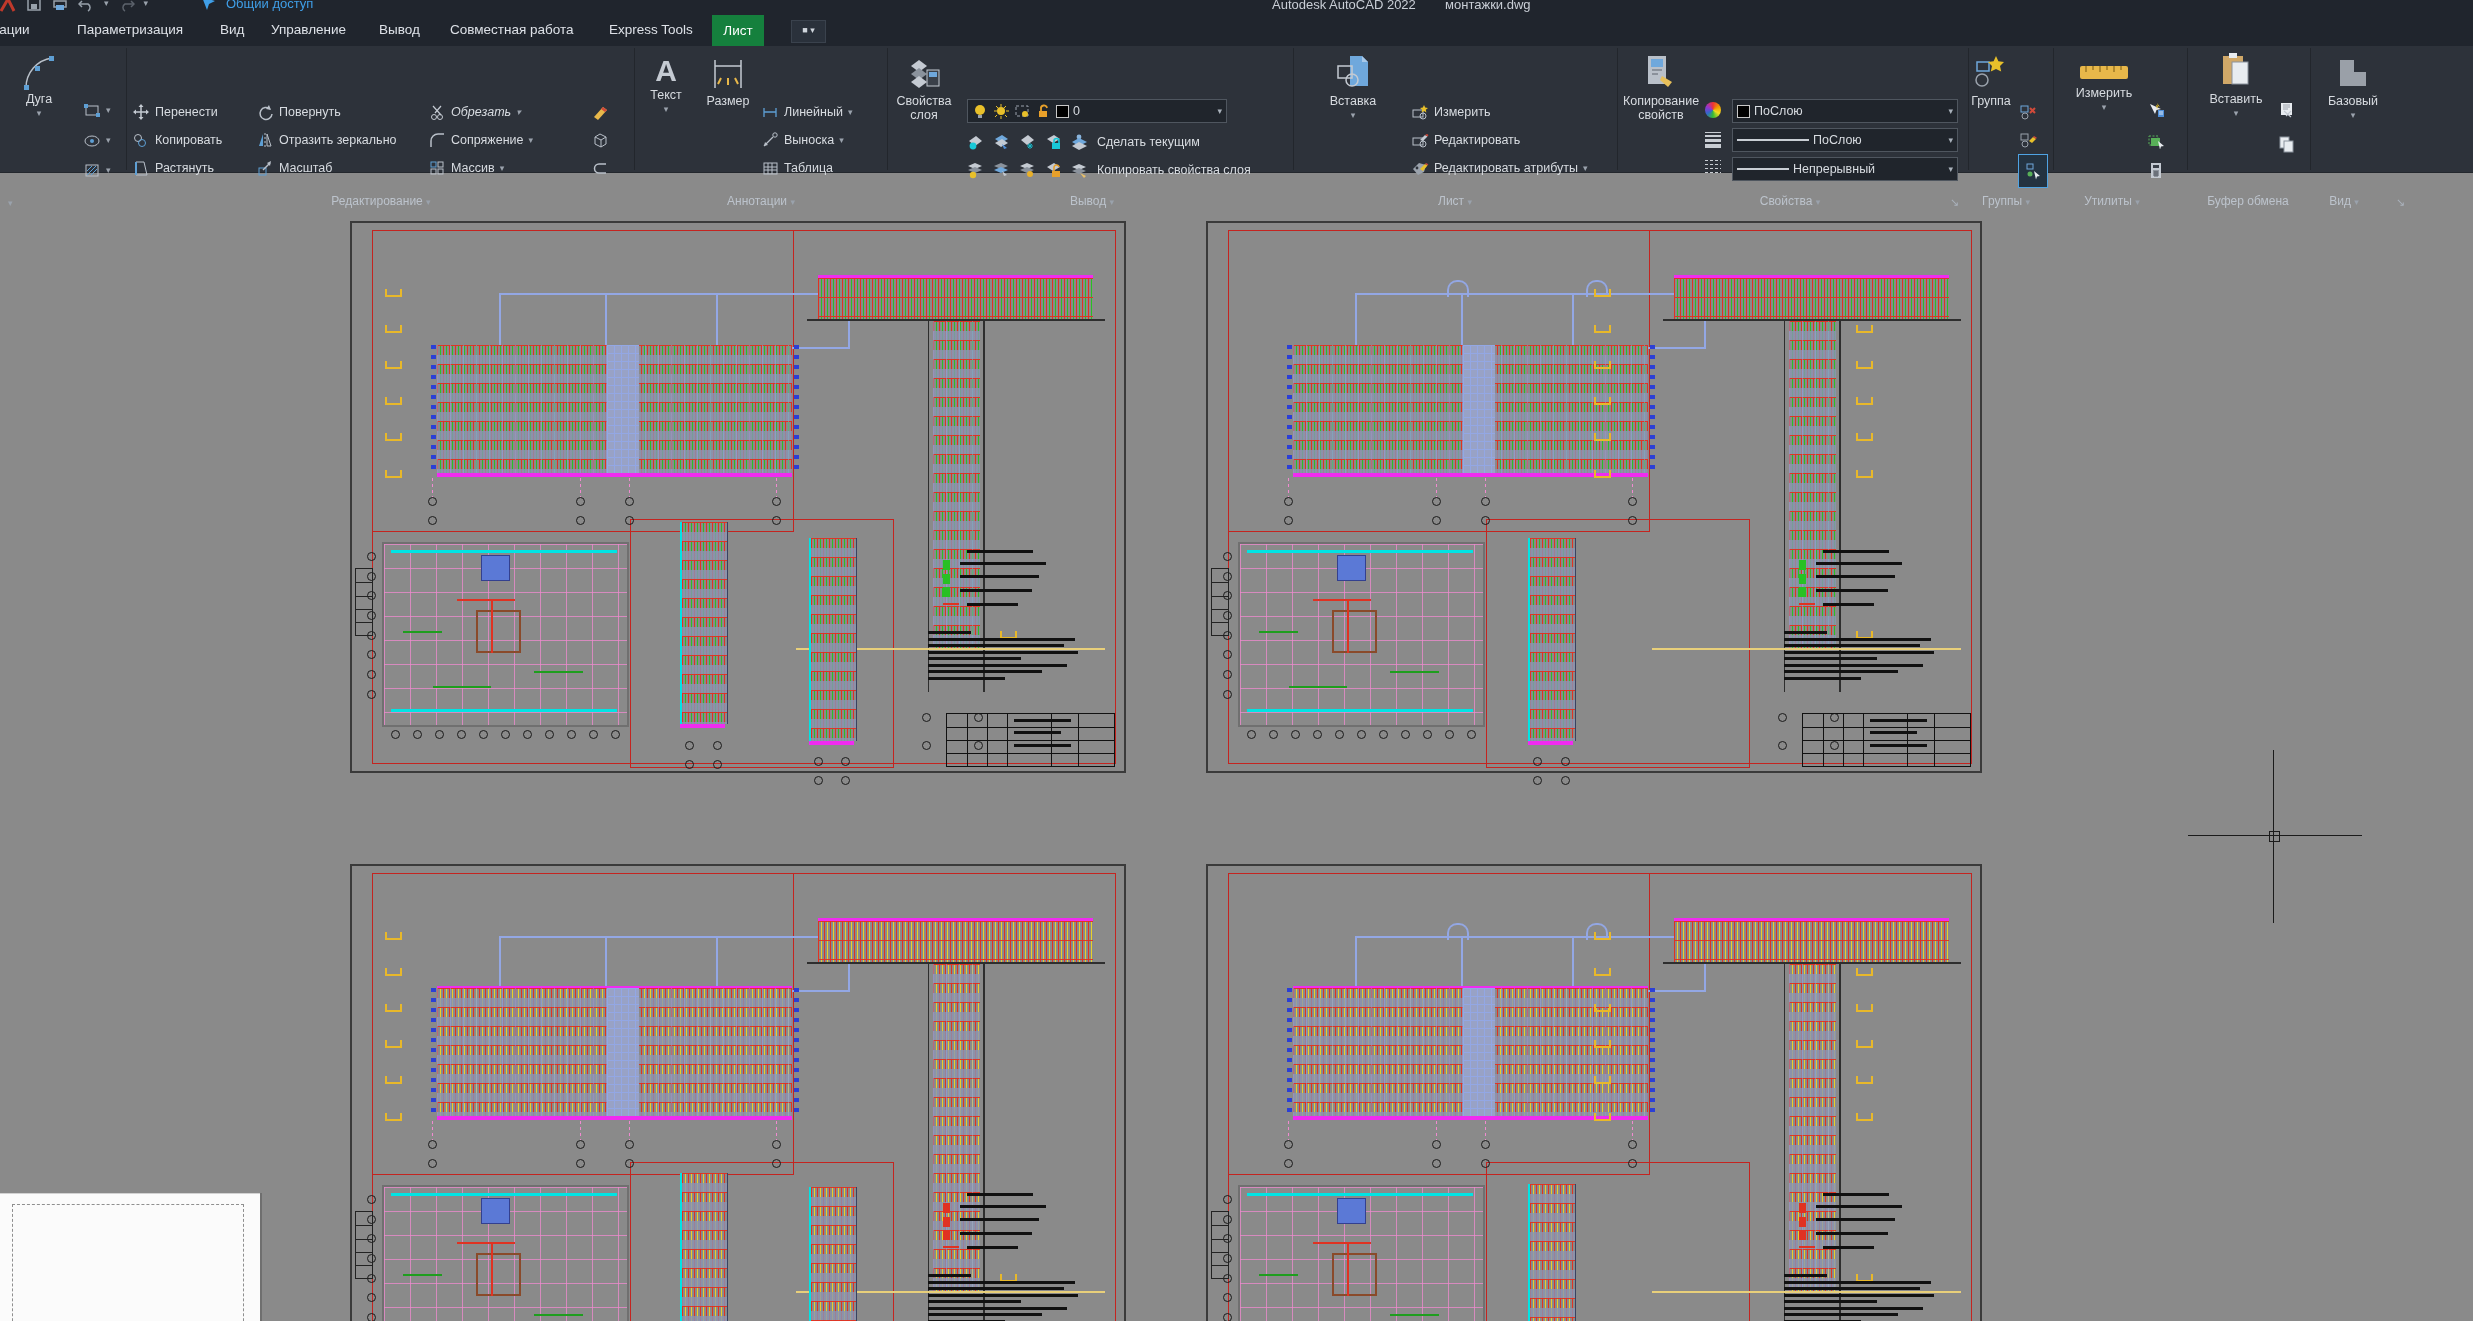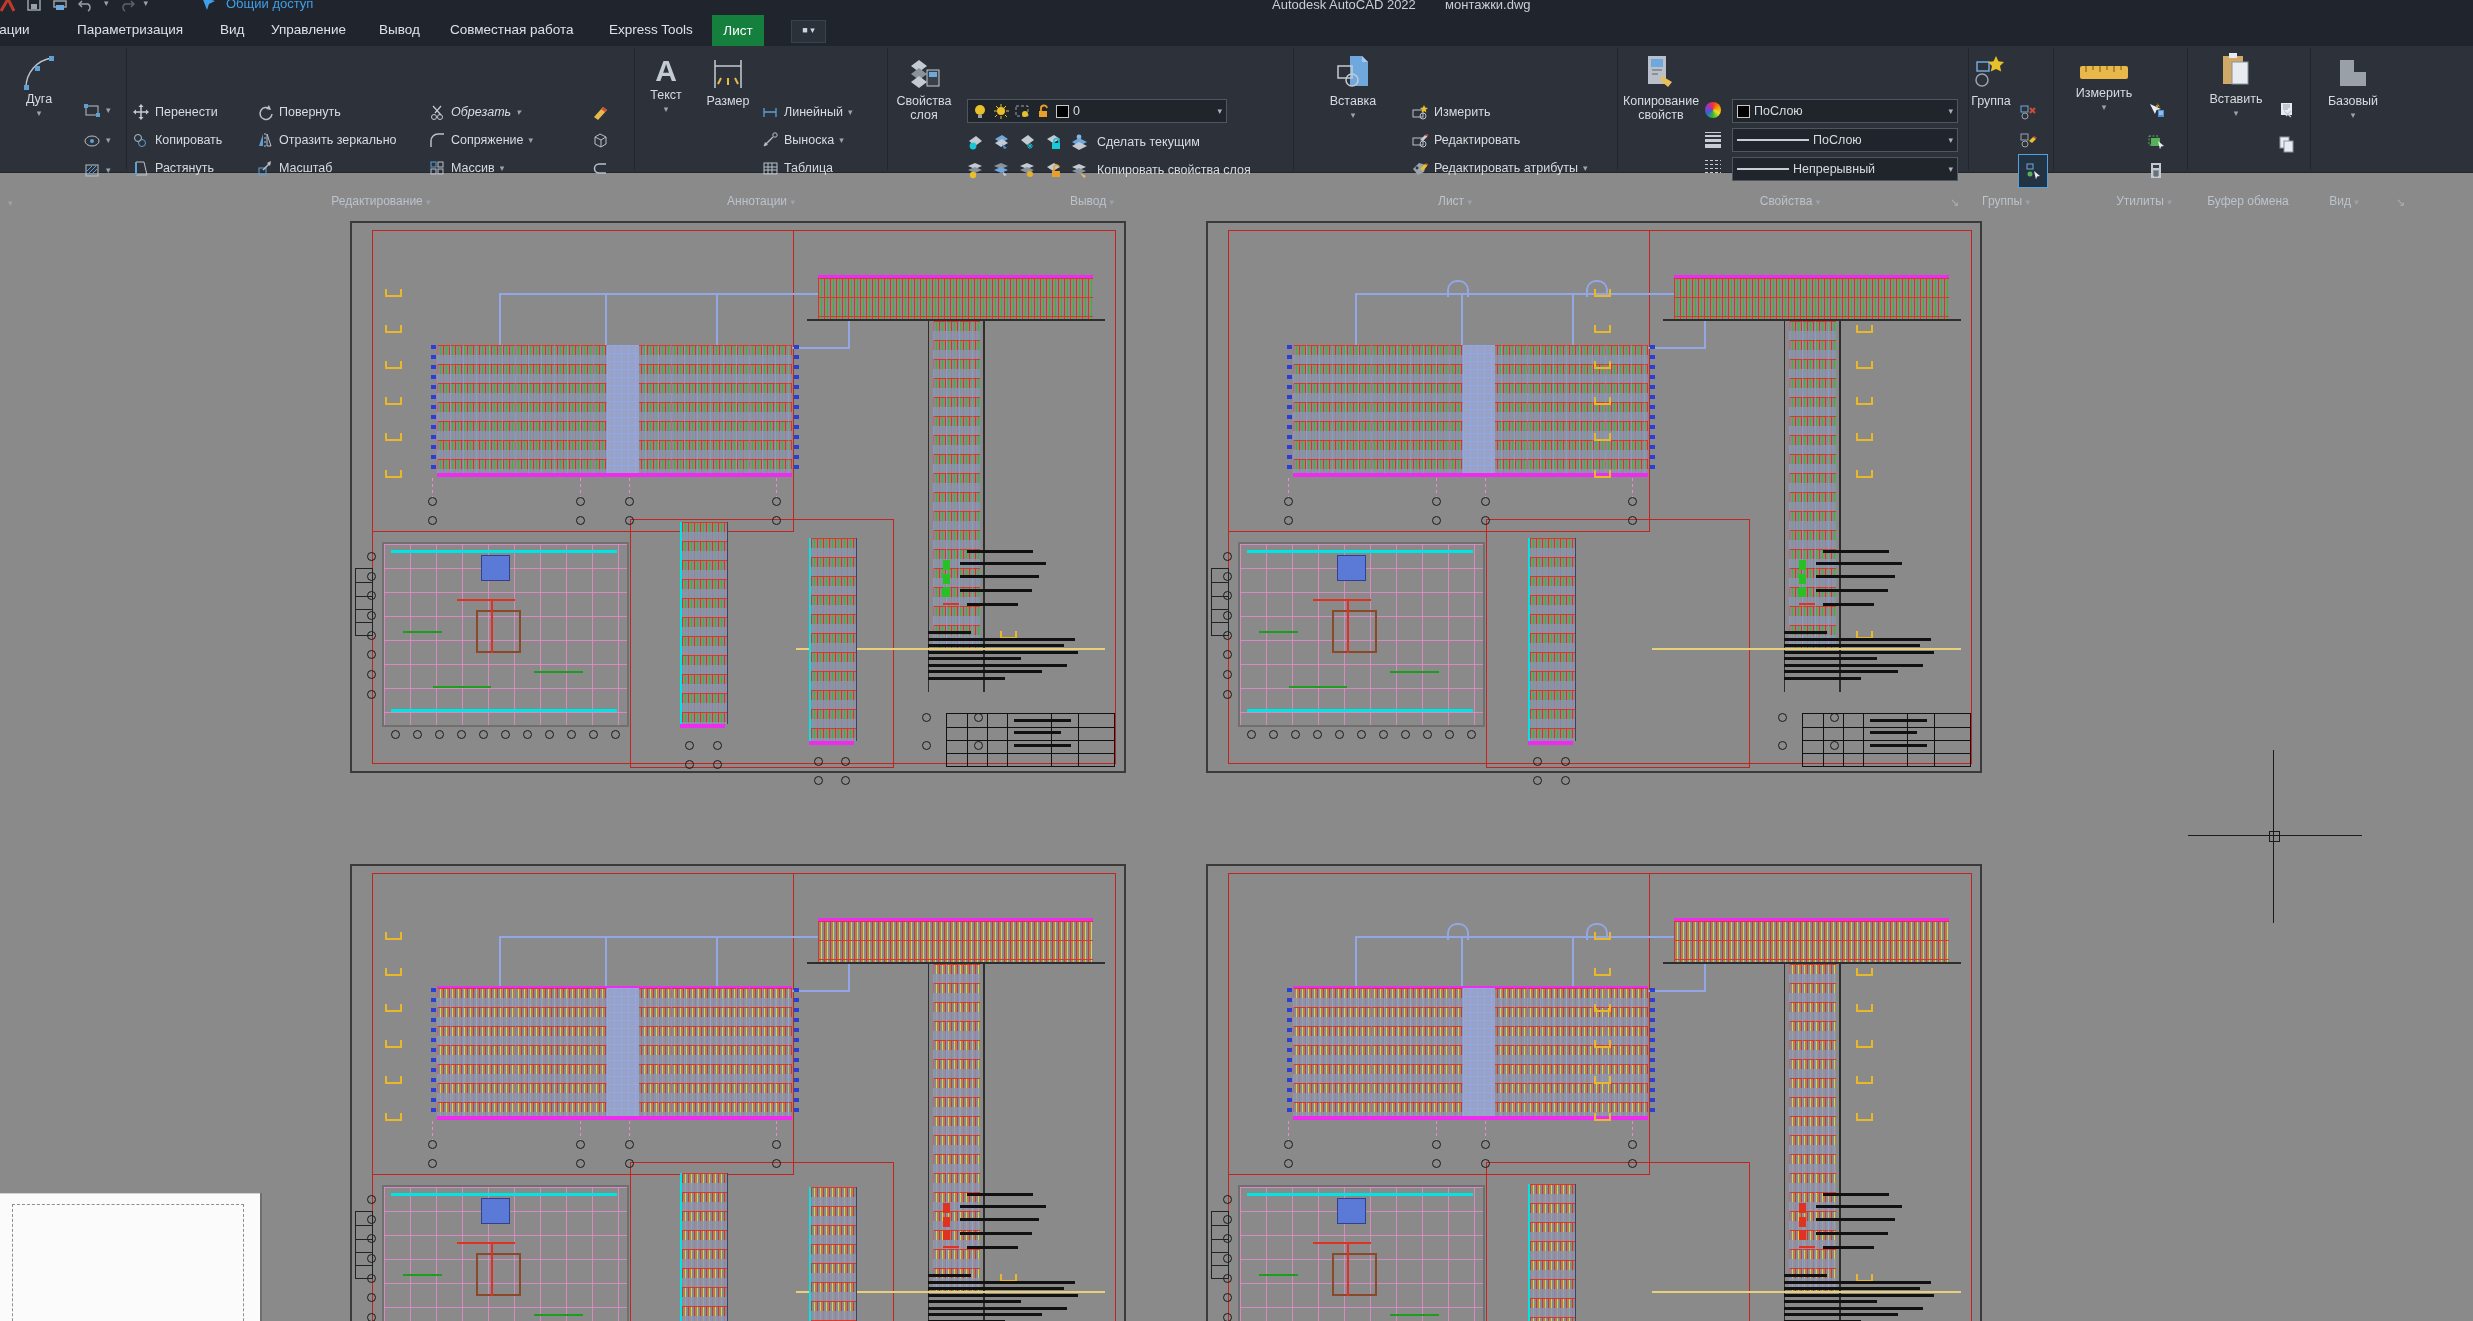--- a/index.html
+++ b/index.html
@@ -607,21 +607,21 @@
     </div>
   <div class="rbtn" style="left:2148px;top:112px;">
     <span class="ic">
         <svg width="17" height="17">
           <rect x="3" y="1" width="10" height="15" fill="#c4cad2"></rect>
           <rect x="5" y="3" width="6" height="3" fill="#3a4049"></rect>
           <path d="M5 9h6M5 11h6M5 13h6M7 9v6M9 9v6" stroke="#3a4049" stroke-width=".8"></path>
         </svg>
       </span>
     </div>
-  <div class="plabel" style="left:2112px;margin-left:32px;"><span>Утилиты</span> <span class="car">▾</span></div>
+  <div class="plabel" style="left:2112px;"><span>Утилиты</span> <span class="car">▾</span></div>
 
   <div class="bigbtn" style="left:2205px;top:6px;width:62px;">
     <span class="ic ic32">
         <svg width="34" height="40">
           <rect x="4" y="4" width="20" height="28" fill="#d0a868"></rect>
           <rect x="10" y="1" width="8" height="5" fill="#e8ecf0"></rect>
           <rect x="13" y="10" width="16" height="22" fill="#e8ecf0" stroke="#8a929c"></rect>
         </svg>
       </span>
     <span>Вставить</span>

